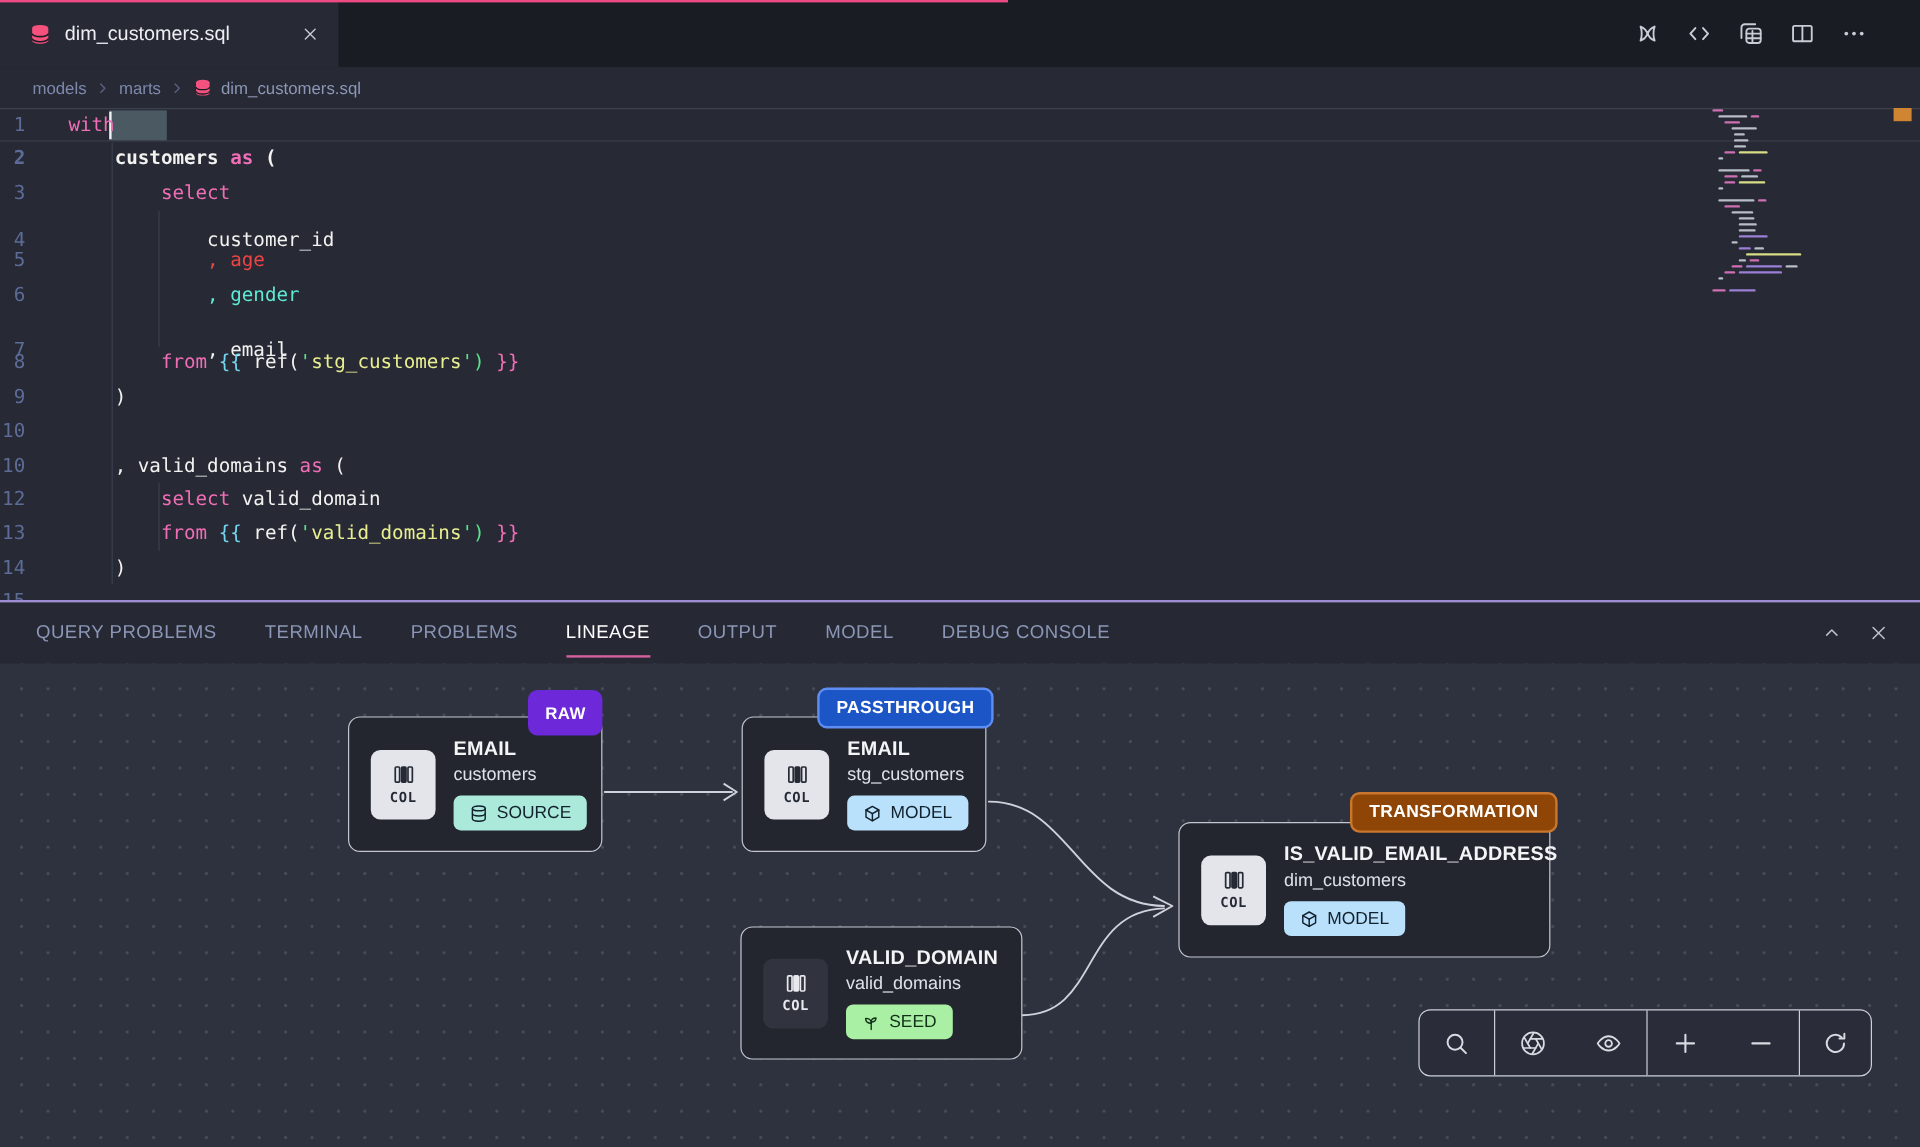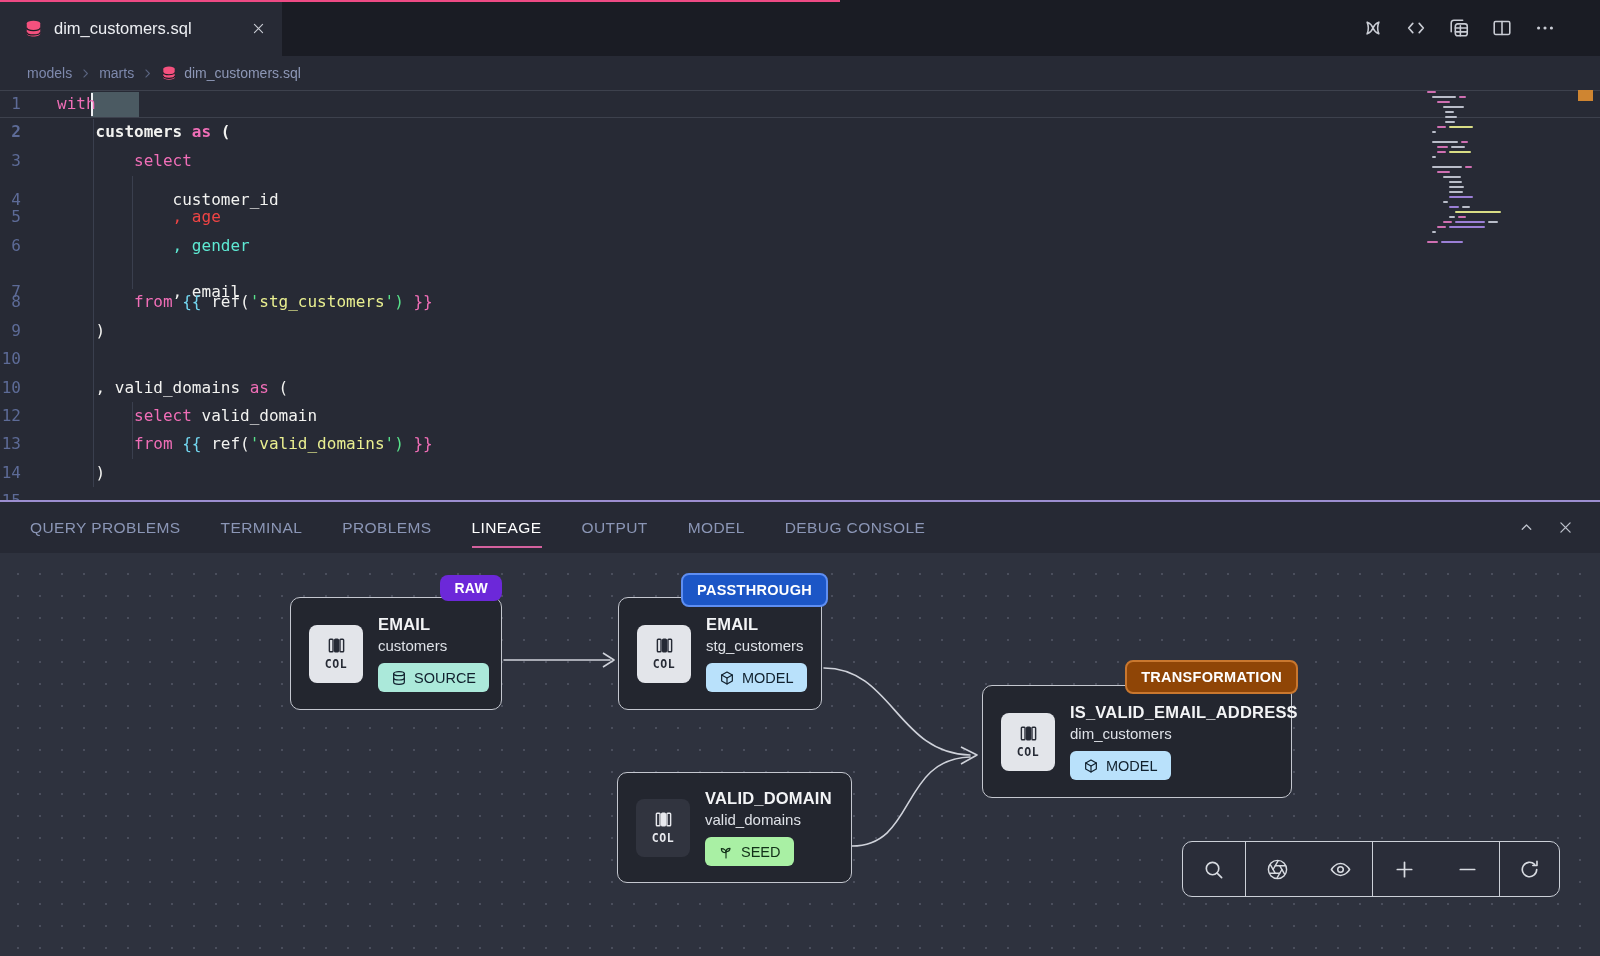--- a/index.html
+++ b/index.html
@@ -69,21 +69,21 @@
   .col-name { color:#f3f4f6; font-size:16.5px; font-weight:600; letter-spacing:0.2px; }
   .model-name { color:#dee1e7; font-size:15px; }
   .badge { margin-top:6px; height:29px; border-radius:6px; display:inline-flex; align-items:center;
            gap:7px; padding:0 13px; font-size:14.5px; font-weight:500; color:#11212e; }
   .b-source { background:#abe9da; }
   .b-model  { background:#b9e1fb; }
   .b-seed   { background:#a9f0a4; color:#123018; }
 
   .tag { position:absolute; height:34px; border-radius:8px; display:flex; align-items:center;
          padding:0 14px; font-size:14.5px; font-weight:600; color:#ffffff; letter-spacing:0.3px; z-index:3; }
-  .t-raw { background:#6c28d9; height:26px; font-size:14px; }
+  .t-raw { background:#6c28d9; height:38px; font-size:14px; }
   .t-passthrough { background:#1c56c6; border:2px solid #5e8ef2; }
   .t-transformation { background:#8f4506; border:2px solid #c9772e; }
 
   #lin-toolbar { position:absolute; left:1182px; top:288px; width:378px; height:56px; background:#2a2d39;
                  border:1.5px solid #ccd0d8; border-radius:10px; display:flex; z-index:4; }
   .tb-cell { display:flex; align-items:center; justify-content:space-around; color:#d8dbe1; }
   .tb-cell + .tb-cell { border-left:1.5px solid #ccd0d8; }
   .tb-cell .icon { cursor:pointer; }
 </style>
 </head>

